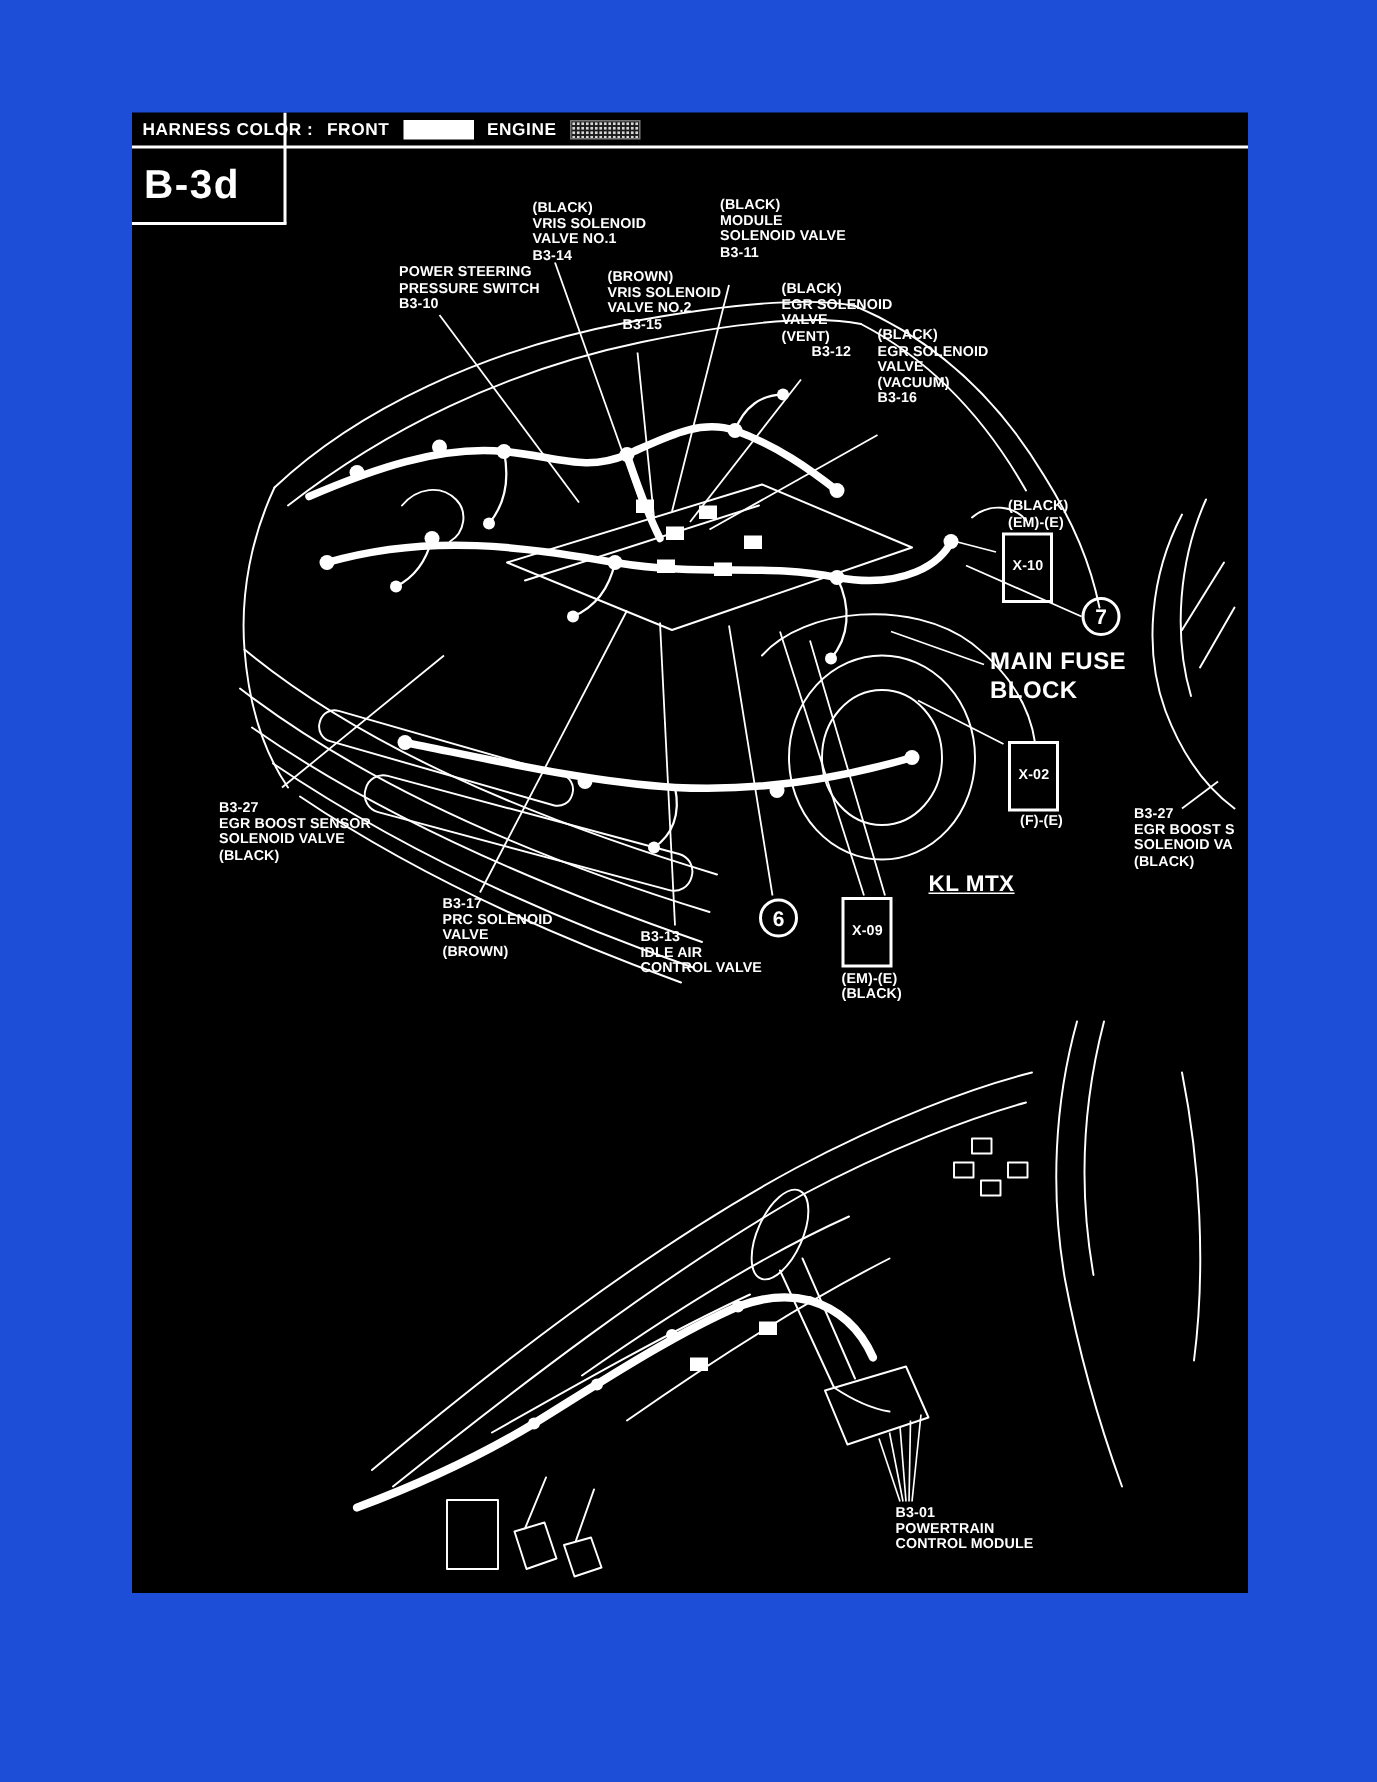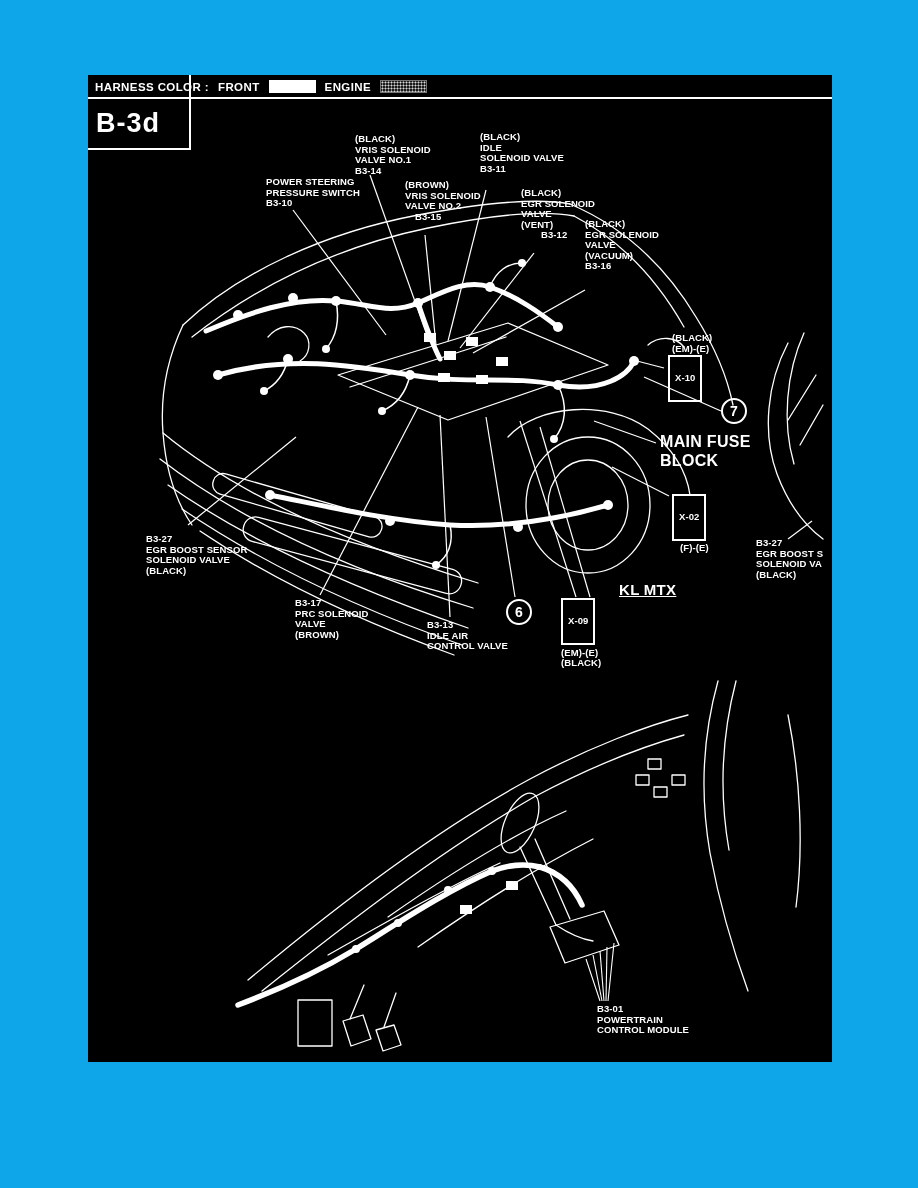--- a/index.html
+++ b/index.html
@@ -1,17 +1,17 @@
 <!DOCTYPE html>
 <html><head>
 <meta charset="utf-8">
 <style>
   * { margin:0; padding:0; box-sizing:border-box; }
   html,body { width:918px; height:1188px; background:#ffffff; font-family:"Liberation Sans",sans-serif; }
-  .page { position:relative; width:918px; height:1188px; background:#0ea5e9; overflow:hidden; }
+  .page { position:relative; width:918px; height:1188px; background:#1d4ed8; overflow:hidden; }
   .panel { position:absolute; left:88px; top:75px; width:744px; height:987px; background:#000; color:#fff; overflow:hidden; }
   .art { position:absolute; left:0; top:0; width:744px; height:987px; }
 
   .hdr { position:absolute; left:7px; top:5px; display:flex; align-items:center; gap:9px;
          font-weight:bold; font-size:11.5px; letter-spacing:.4px; white-space:nowrap; }
   .swatch { width:47px; height:13px; background:#fff; display:inline-block; }
   .swatch.speckle { background-color:#1a1a1a;
       background-image: radial-gradient(#d8d8d8 0.9px, transparent 1.1px);
       background-size:3px 3px; border:1px solid #777; }
   .hdr-rule { position:absolute; left:0; top:22px; width:744px; height:2px; background:#fff; }
@@ -198,21 +198,21 @@
 
     <div class="callout small" style="left:317px; top:105px;">
       <div>(BROWN)</div>
       <div>VRIS SOLENOID</div>
       <div>VALVE NO.2</div>
       <div class="cid indent10">B3-15</div>
     </div>
 
     <div class="callout small" style="left:392px; top:57px;">
       <div>(BLACK)</div>
-      <div>IDLE</div>
+      <div>MODULE</div>
       <div>SOLENOID VALVE</div>
       <div class="cid">B3-11</div>
     </div>
 
     <div class="callout small" style="left:433px; top:113px;">
       <div>(BLACK)</div>
       <div>EGR SOLENOID</div>
       <div>VALVE</div>
       <div>(VENT)</div>
       <div class="cid indent20">B3-12</div>

